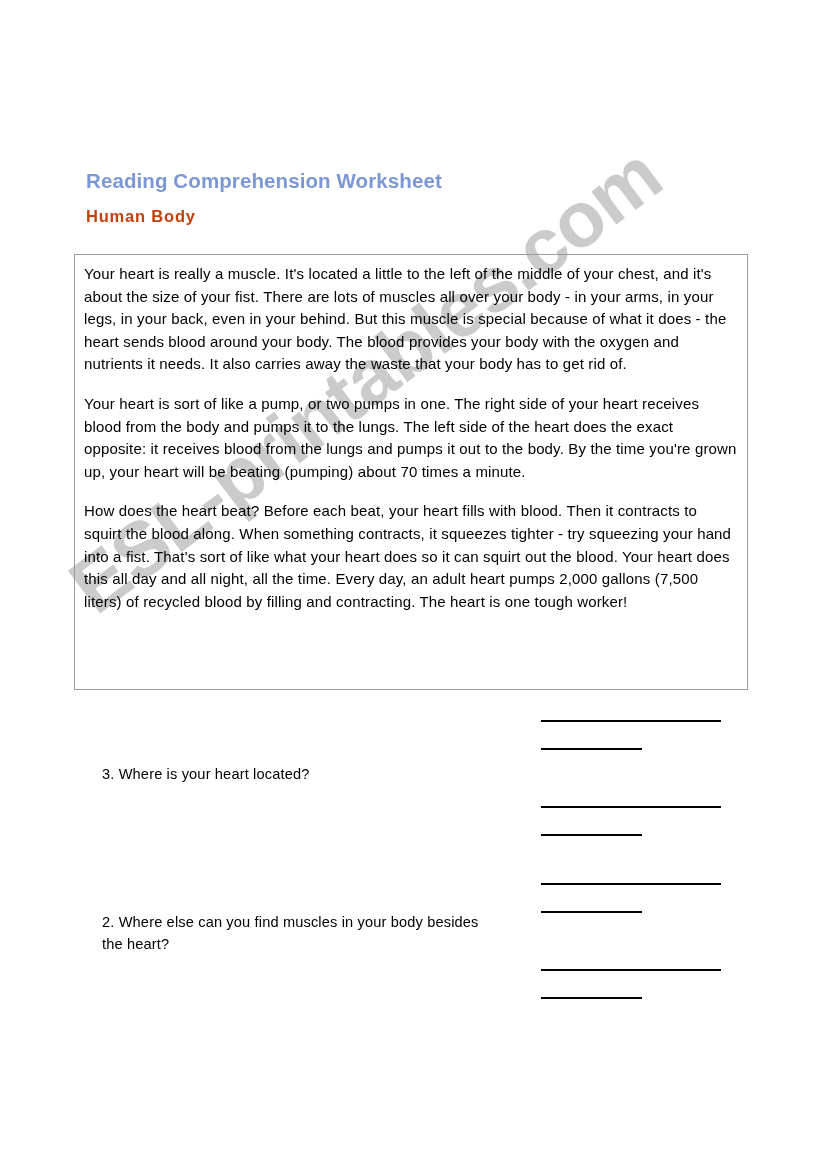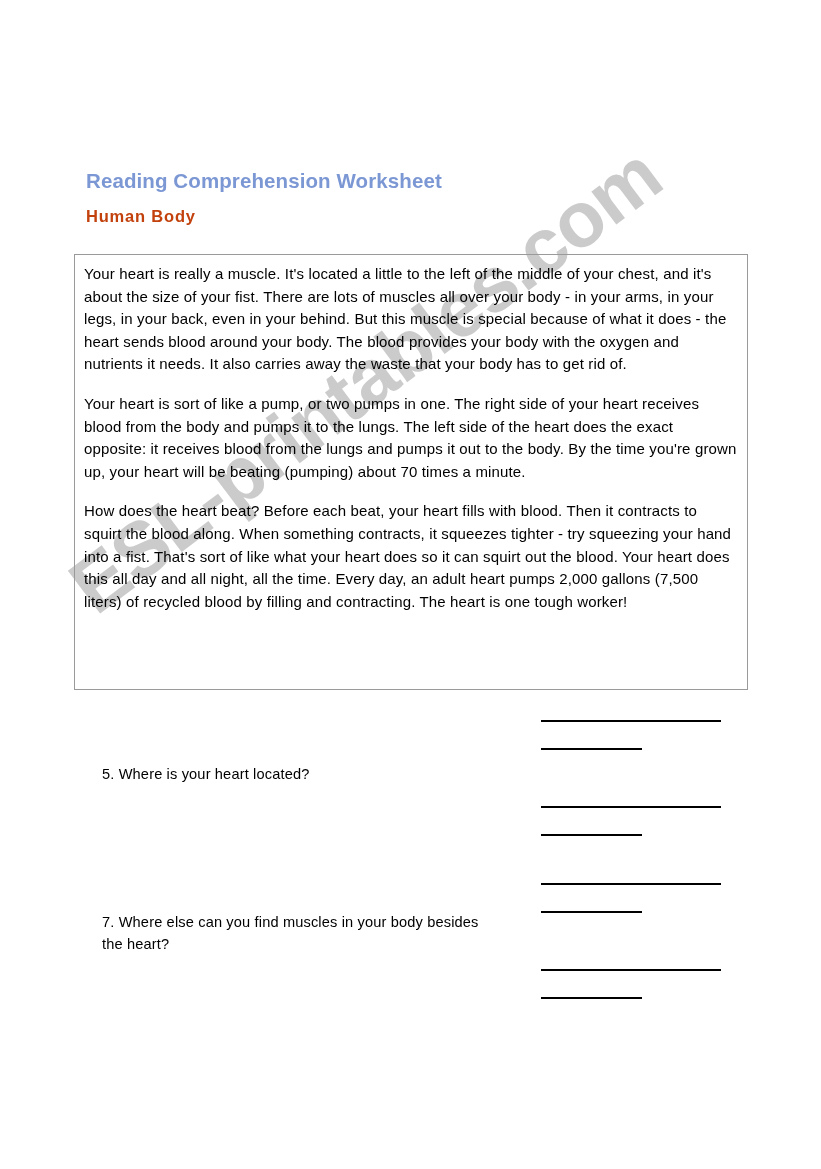--- a/index.html
+++ b/index.html
@@ -153,34 +153,34 @@
     <div id="passage-inner">
       <p class="passage-para">Your heart is really a muscle. It's located a little to the left of the middle of your chest, and it's about the size of your fist. There are lots of muscles all over your body - in your arms, in your legs, in your back, even in your behind. But this muscle is special because of what it does - the heart sends blood around your body. The blood provides your body with the oxygen and nutrients it needs. It also carries away the waste that your body has to get rid of.</p>
       <p class="passage-para">Your heart is sort of like a pump, or two pumps in one. The right side of your heart receives blood from the body and pumps it to the lungs. The left side of the heart does the exact opposite: it receives blood from the lungs and pumps it out to the body. By the time you're grown up, your heart will be beating (pumping) about 70 times a minute.</p>
       <p class="passage-para">How does the heart beat? Before each beat, your heart fills with blood. Then it contracts to squirt the blood along. When something contracts, it squeezes tighter - try squeezing your hand into a fist. That's sort of like what your heart does so it can squirt out the blood. Your heart does this all day and all night, all the time. Every day, an adult heart pumps 2,000 gallons (7,500 liters) of recycled blood by filling and contracting. The heart is one tough worker!</p>
     </div>
   </div>
 
   <div id="questions">
 
     <div class="question-row" style="top:0px;height:150px;">
-      <div class="question-text" style="top:73px;">5. Where is your heart located?</div>
+      <div class="question-text" style="top:73px;">3. Where is your heart located?</div>
       <div class="answer-block" style="top:30px;">
         <div class="answer-line long"></div>
         <div class="gap-26"></div>
         <div class="answer-line short"></div>
         <div class="gap-56"></div>
         <div class="answer-line long"></div>
         <div class="gap-26"></div>
         <div class="answer-line short"></div>
       </div>
     </div>
 
     <div class="question-row" style="top:185px;height:160px;">
-      <div class="question-text" style="top:36px;">7. Where else can you find muscles in your body besides the heart?</div>
+      <div class="question-text" style="top:36px;">2. Where else can you find muscles in your body besides the heart?</div>
       <div class="answer-block" style="top:8px;">
         <div class="answer-line long"></div>
         <div class="gap-26"></div>
         <div class="answer-line short"></div>
         <div class="gap-56"></div>
         <div class="answer-line long"></div>
         <div class="gap-26"></div>
         <div class="answer-line short"></div>
       </div>
     </div>

